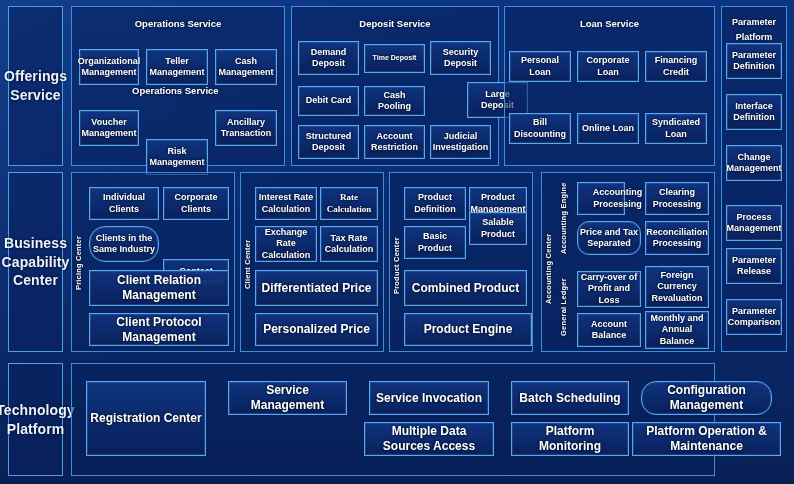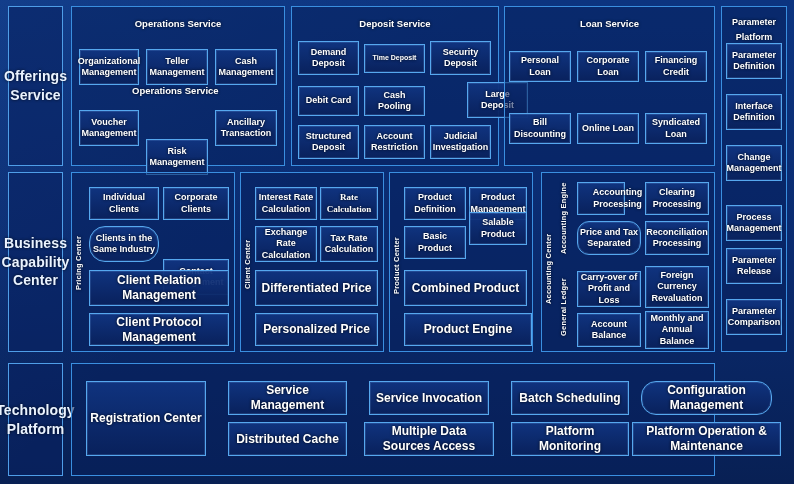--- a/index.html
+++ b/index.html
@@ -175,21 +175,20 @@
 
   <div class="sidelabel" style="left:8px; top:363px; width:55px; height:113px;">
     <span>Technology Platform</span>
   </div>
 
   <div class="panel" style="left:71px; top:363px; width:644px; height:113px;">
   </div>
 
   <div class="tile wide" style="left:86px; top:381px; width:120px; height:75px;">Registration Center</div>
   <div class="tile wide" style="left:228px; top:381px; width:119px; height:34px;">Service Management</div>
-  <div class="tile wide" style="left:228px; top:422px; width:119px; height:34px;">Distributed Cache</div>
   <div class="tile wide" style="left:369px; top:381px; width:120px; height:34px;">Service Invocation</div>
   <div class="tile wide" style="left:364px; top:422px; width:130px; height:34px;">Multiple Data Sources Access</div>
   <div class="tile wide" style="left:511px; top:381px; width:118px; height:34px;">Batch Scheduling</div>
   <div class="tile wide" style="left:511px; top:422px; width:118px; height:34px;">Platform Monitoring</div>
   <div class="tile wide" style="left:641px; top:381px; width:131px; height:34px;border-radius:15px;">Configuration Management</div>
   <div class="tile wide" style="left:632px; top:422px; width:149px; height:34px;">Platform Operation &amp; Maintenance</div>
 
   <div class="panel" style="left:721px; top:6px; width:66px; height:346px;">
     <div class="pp-title" style="top:9px;">Parameter</div>
     <div class="pp-title" style="top:24px;">Platform</div>

